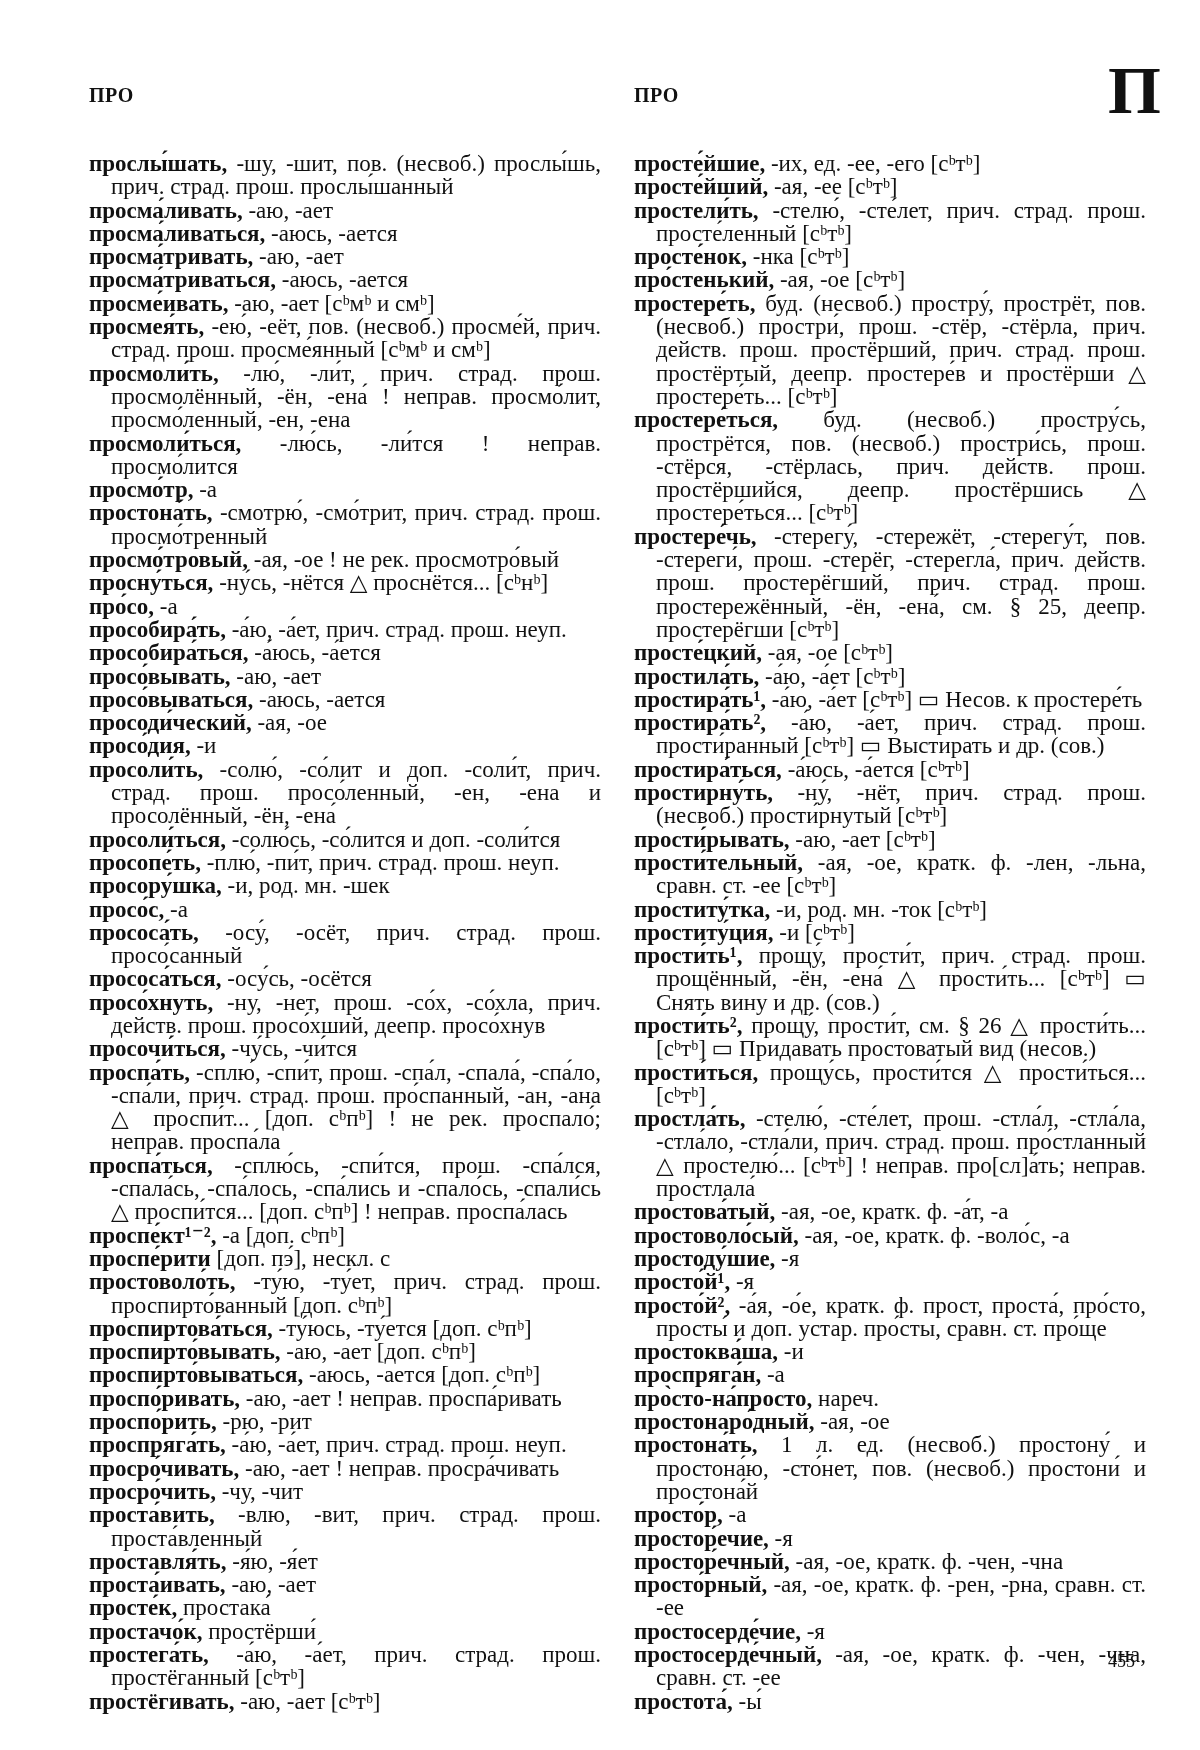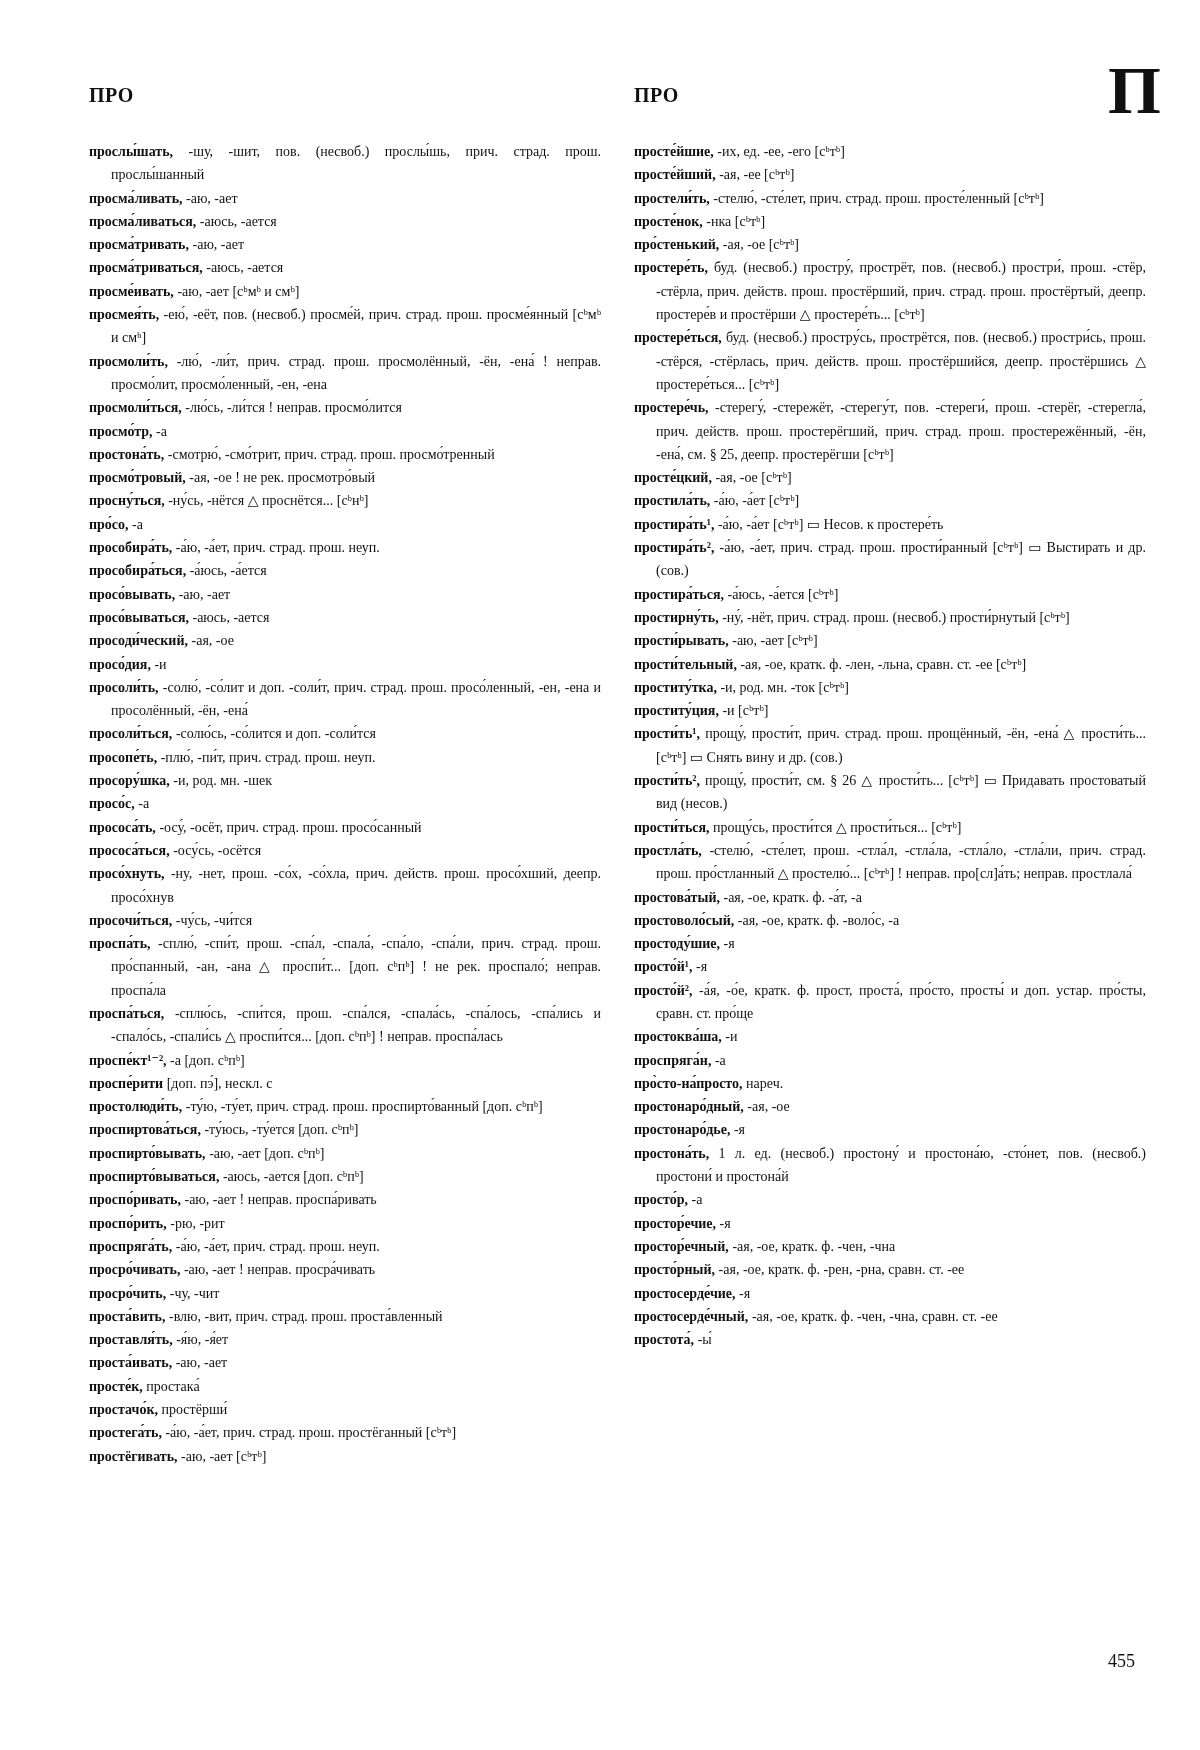--- a/index.html
+++ b/index.html
@@ -14,22 +14,22 @@
     font-weight: bold; font-size: 20px; letter-spacing: 0.5px;
   }
   #rh-left { left: 89px; }
   #rh-right { left: 634px; }
   .thumb-letter {
     position: absolute; top: 56px; left: 1108px;
     font-family: "Liberation Serif", serif; font-weight: bold;
     font-size: 68px; line-height: 1;
   }
   .column {
-    position: absolute; top: 140px; width: 520px;
-    font-size: 14px; line-height: 23.3px;
+    position: absolute; top: 152px; width: 520px;
+    font-size: 23px; line-height: 23.3px;
     text-align: justify;
   }
   #col-left { left: 89px; width: 512px; }
   #col-right { left: 634px; width: 512px; }
   .entry {
     padding-left: 22px; text-indent: -22px; margin: 0;
   }
   .hw { font-weight: bold; }
   .page-number {
     position: absolute; top: 1651px; left: 1108px;
@@ -71,21 +71,21 @@
     <p class="entry"><span class="hw">просору́шка,</span><span> -и, род. мн. -шек</span></p>
     <p class="entry"><span class="hw">просо́с,</span><span> -а</span></p>
     <p class="entry"><span class="hw">прососа́ть,</span><span> -осу́, -осёт, прич. страд. прош. просо́санный</span></p>
     <p class="entry"><span class="hw">прососа́ться,</span><span> -осу́сь, -осётся</span></p>
     <p class="entry"><span class="hw">просо́хнуть,</span><span> -ну, -нет, прош. -со́х, -со́хла, прич. действ. прош. просо́хший, деепр. просо́хнув</span></p>
     <p class="entry"><span class="hw">просочи́ться,</span><span> -чу́сь, -чи́тся</span></p>
     <p class="entry"><span class="hw">проспа́ть,</span><span> -сплю́, -спи́т, прош. -спа́л, -спала́, -спа́ло, -спа́ли, прич. страд. прош. про́спанный, -ан, -ана △ проспи́т... [доп. сᵇпᵇ] ! не рек. проспало́; неправ. проспа́ла</span></p>
     <p class="entry"><span class="hw">проспа́ться,</span><span> -сплю́сь, -спи́тся, прош. -спа́лся, -спала́сь, -спа́лось, -спа́лись и -спало́сь, -спали́сь △ проспи́тся... [доп. сᵇпᵇ] ! неправ. проспа́лась</span></p>
     <p class="entry"><span class="hw">проспе́кт¹⁻²,</span><span> -а [доп. сᵇпᵇ]</span></p>
     <p class="entry"><span class="hw">проспе́рити</span><span> [доп. пэ́], нескл. с</span></p>
-    <p class="entry"><span class="hw">простолюди́ть,</span><span> -ту́ю, -ту́ет, прич. страд. прош. проспирто́ванный [доп. сᵇпᵇ]</span></p>
+    <p class="entry"><span class="hw">простоволо́ть,</span><span> -ту́ю, -ту́ет, прич. страд. прош. проспирто́ванный [доп. сᵇпᵇ]</span></p>
     <p class="entry"><span class="hw">проспиртова́ться,</span><span> -ту́юсь, -ту́ется [доп. сᵇпᵇ]</span></p>
     <p class="entry"><span class="hw">проспирто́вывать,</span><span> -аю, -ает [доп. сᵇпᵇ]</span></p>
     <p class="entry"><span class="hw">проспирто́вываться,</span><span> -аюсь, -ается [доп. сᵇпᵇ]</span></p>
     <p class="entry"><span class="hw">проспо́ривать,</span><span> -аю, -ает ! неправ. проспа́ривать</span></p>
     <p class="entry"><span class="hw">проспо́рить,</span><span> -рю, -рит</span></p>
     <p class="entry"><span class="hw">проспряга́ть,</span><span> -а́ю, -а́ет, прич. страд. прош. неуп.</span></p>
     <p class="entry"><span class="hw">просро́чивать,</span><span> -аю, -ает ! неправ. просра́чивать</span></p>
     <p class="entry"><span class="hw">просро́чить,</span><span> -чу, -чит</span></p>
     <p class="entry"><span class="hw">проста́вить,</span><span> -влю, -вит, прич. страд. прош. проста́вленный</span></p>
     <p class="entry"><span class="hw">проставля́ть,</span><span> -я́ю, -я́ет</span></p>
@@ -120,21 +120,20 @@
     <p class="entry"><span class="hw">простла́ть,</span><span> -стелю́, -сте́лет, прош. -стла́л, -стла́ла, -стла́ло, -стла́ли, прич. страд. прош. про́стланный △ простелю́... [сᵇтᵇ] ! неправ. про[сл]а́ть; неправ. простлала́</span></p>
     <p class="entry"><span class="hw">простова́тый,</span><span> -ая, -ое, кратк. ф. -а́т, -а</span></p>
     <p class="entry"><span class="hw">простоволо́сый,</span><span> -ая, -ое, кратк. ф. -воло́с, -а</span></p>
     <p class="entry"><span class="hw">простоду́шие,</span><span> -я</span></p>
     <p class="entry"><span class="hw">просто́й¹,</span><span> -я</span></p>
     <p class="entry"><span class="hw">просто́й²,</span><span> -а́я, -о́е, кратк. ф. прост, проста́, про́сто, просты́ и доп. устар. про́сты, сравн. ст. про́ще</span></p>
     <p class="entry"><span class="hw">простоква́ша,</span><span> -и</span></p>
     <p class="entry"><span class="hw">проспряга́н,</span><span> -а</span></p>
     <p class="entry"><span class="hw">про̀сто-на́просто,</span><span> нареч.</span></p>
     <p class="entry"><span class="hw">простонаро́дный,</span><span> -ая, -ое</span></p>
-    <p class="entry"><span class="hw">простонаро́дье,</span><span> -я</span></p>
     <p class="entry"><span class="hw">простона́ть,</span><span> 1 л. ед. (несвоб.) простону́ и простона́ю, -сто́нет, пов. (несвоб.) простони́ и простона́й</span></p>
     <p class="entry"><span class="hw">просто́р,</span><span> -а</span></p>
     <p class="entry"><span class="hw">простор́ечие,</span><span> -я</span></p>
     <p class="entry"><span class="hw">простор́ечный,</span><span> -ая, -ое, кратк. ф. -чен, -чна</span></p>
     <p class="entry"><span class="hw">просто́рный,</span><span> -ая, -ое, кратк. ф. -рен, -рна, сравн. ст. -ее</span></p>
     <p class="entry"><span class="hw">простосерде́чие,</span><span> -я</span></p>
     <p class="entry"><span class="hw">простосерде́чный,</span><span> -ая, -ое, кратк. ф. -чен, -чна, сравн. ст. -ее</span></p>
     <p class="entry"><span class="hw">простота́,</span><span> -ы́</span></p>
   </div>
 

